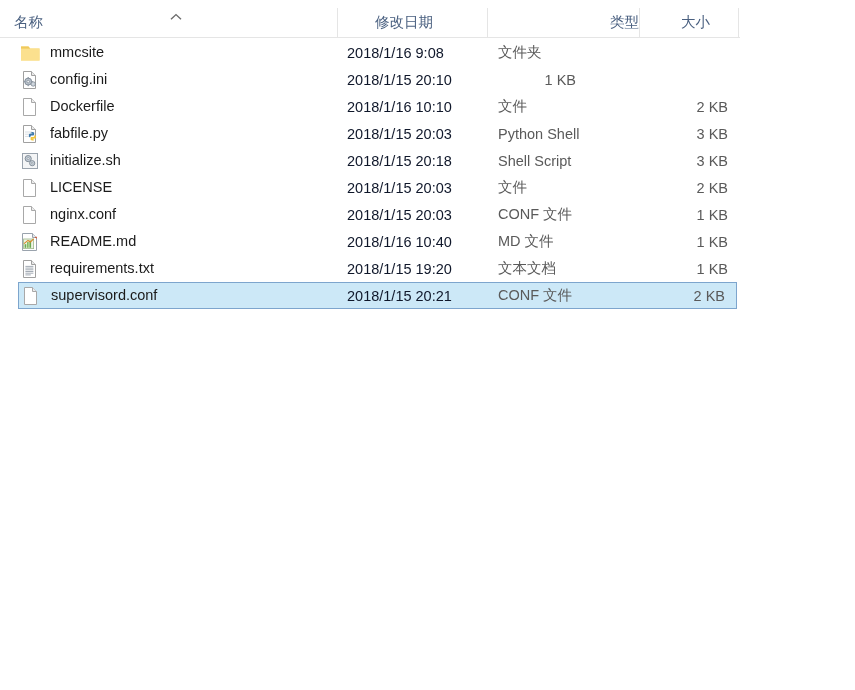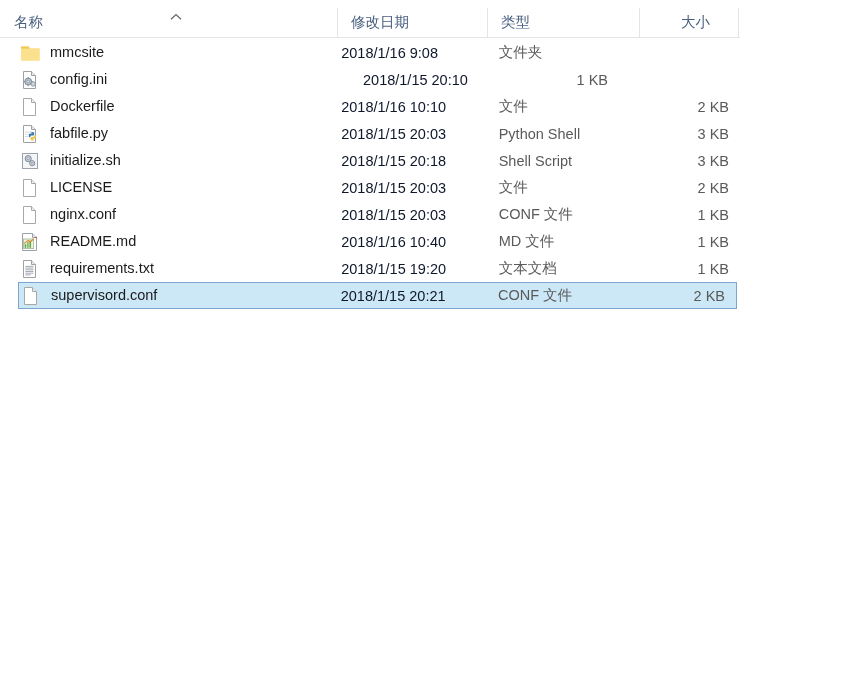--- a/index.html
+++ b/index.html
@@ -44,22 +44,22 @@
     font-size: 14.5px;
     line-height: 1;
     user-select: none;
     cursor: default;
   }
   .col-head + .col-head { border-left: 1px solid #e5e5e5; }
   .col-head .ch-label { padding-left: 13px; }
   .col-head.size .ch-label { padding-left: 13px; }
 
   .col-name { width: 337px; }
-  .col-date { width: 150px; }
-  .col-type { width: 152px; }
+  .col-date { width: 150px; padding-left: 24px; }
+  .col-type { width: 152px; justify-content: flex-end; }
   .col-size { width: 100px; border-right: 1px solid #e5e5e5; justify-content: center; }
 
   .col-name .ch-label { padding-left: 14px; }
 
   .sort-arrow {
     position: absolute;
     left: 168px;
     top: 1px;
     width: 16px;
     height: 8px;
@@ -74,21 +74,20 @@
     width: 740px;
   }
   .row {
     position: relative;
     height: 27px;
     display: flex;
     align-items: center;
     box-sizing: border-box;
     cursor: default;
     user-select: none;
-    gap: 16px;
   }
   .row.selected {
     background: #cce8f7;
     border: 1px solid #7da5cd;
     margin-left: 18px;
     width: 719px;
     height: 27px;
   }
   .row.selected .c-name { padding-left: 0; width: 318px; }
   .row.selected .c-date { width: 150px; }

